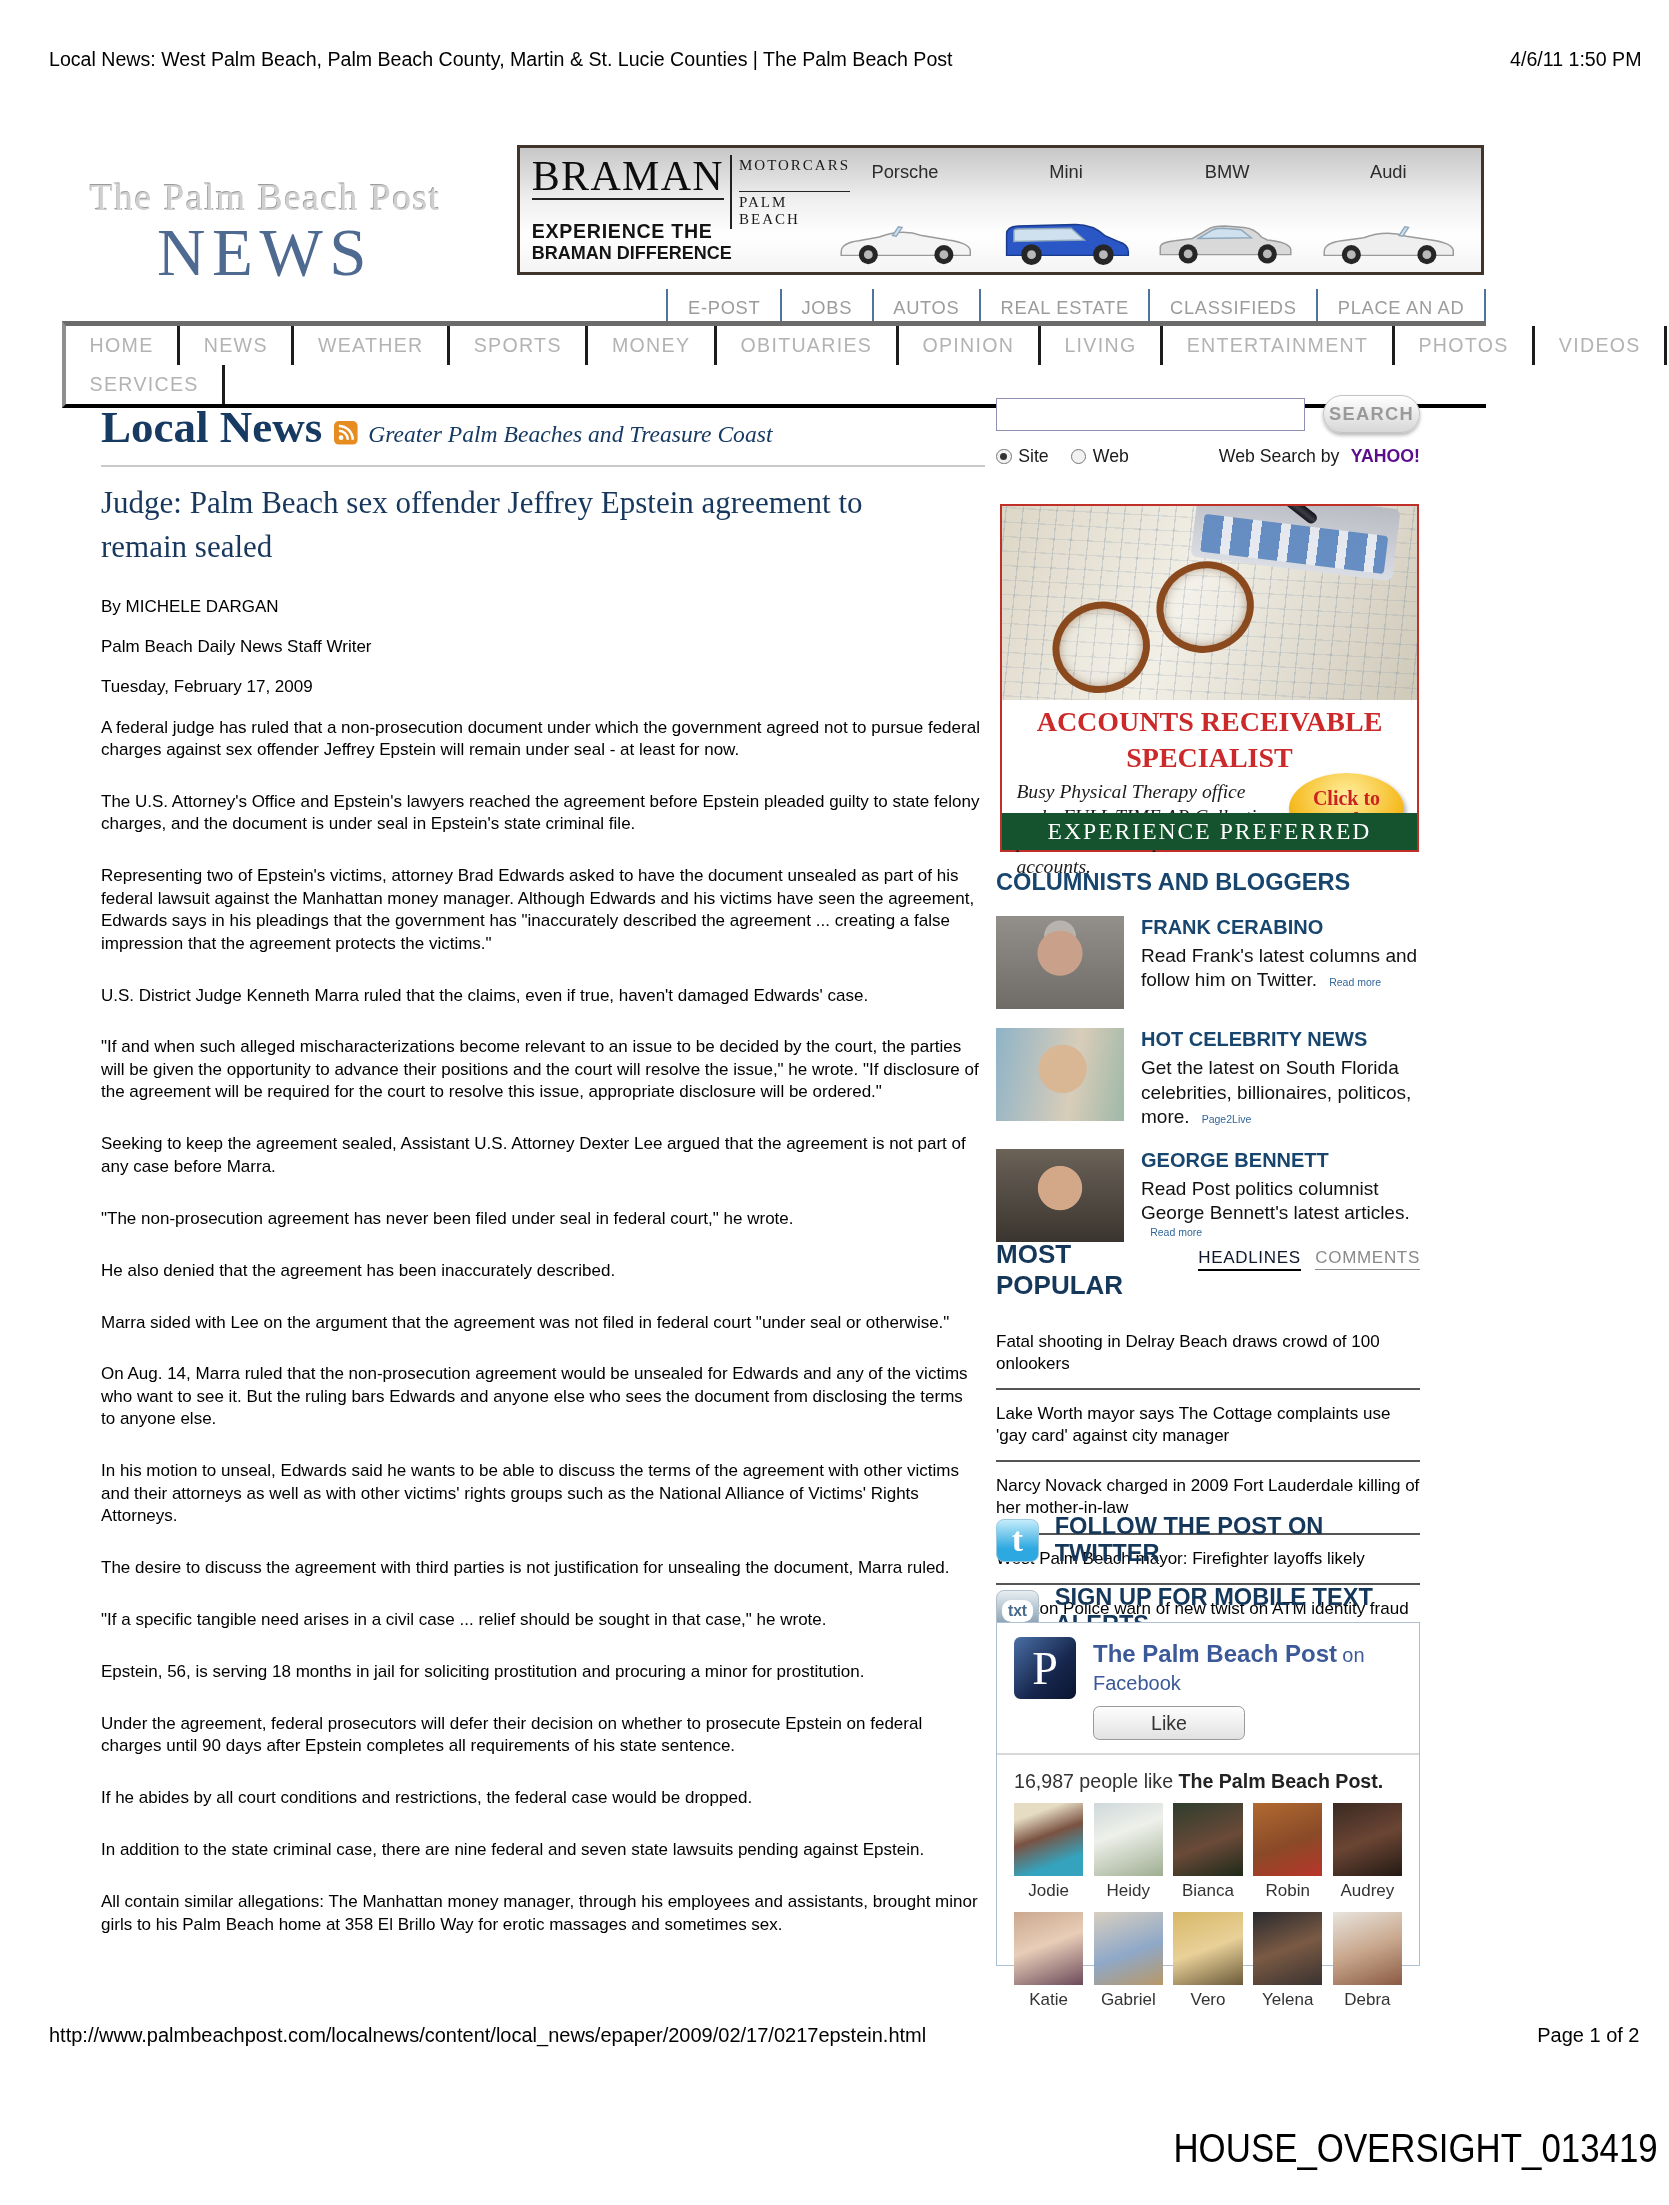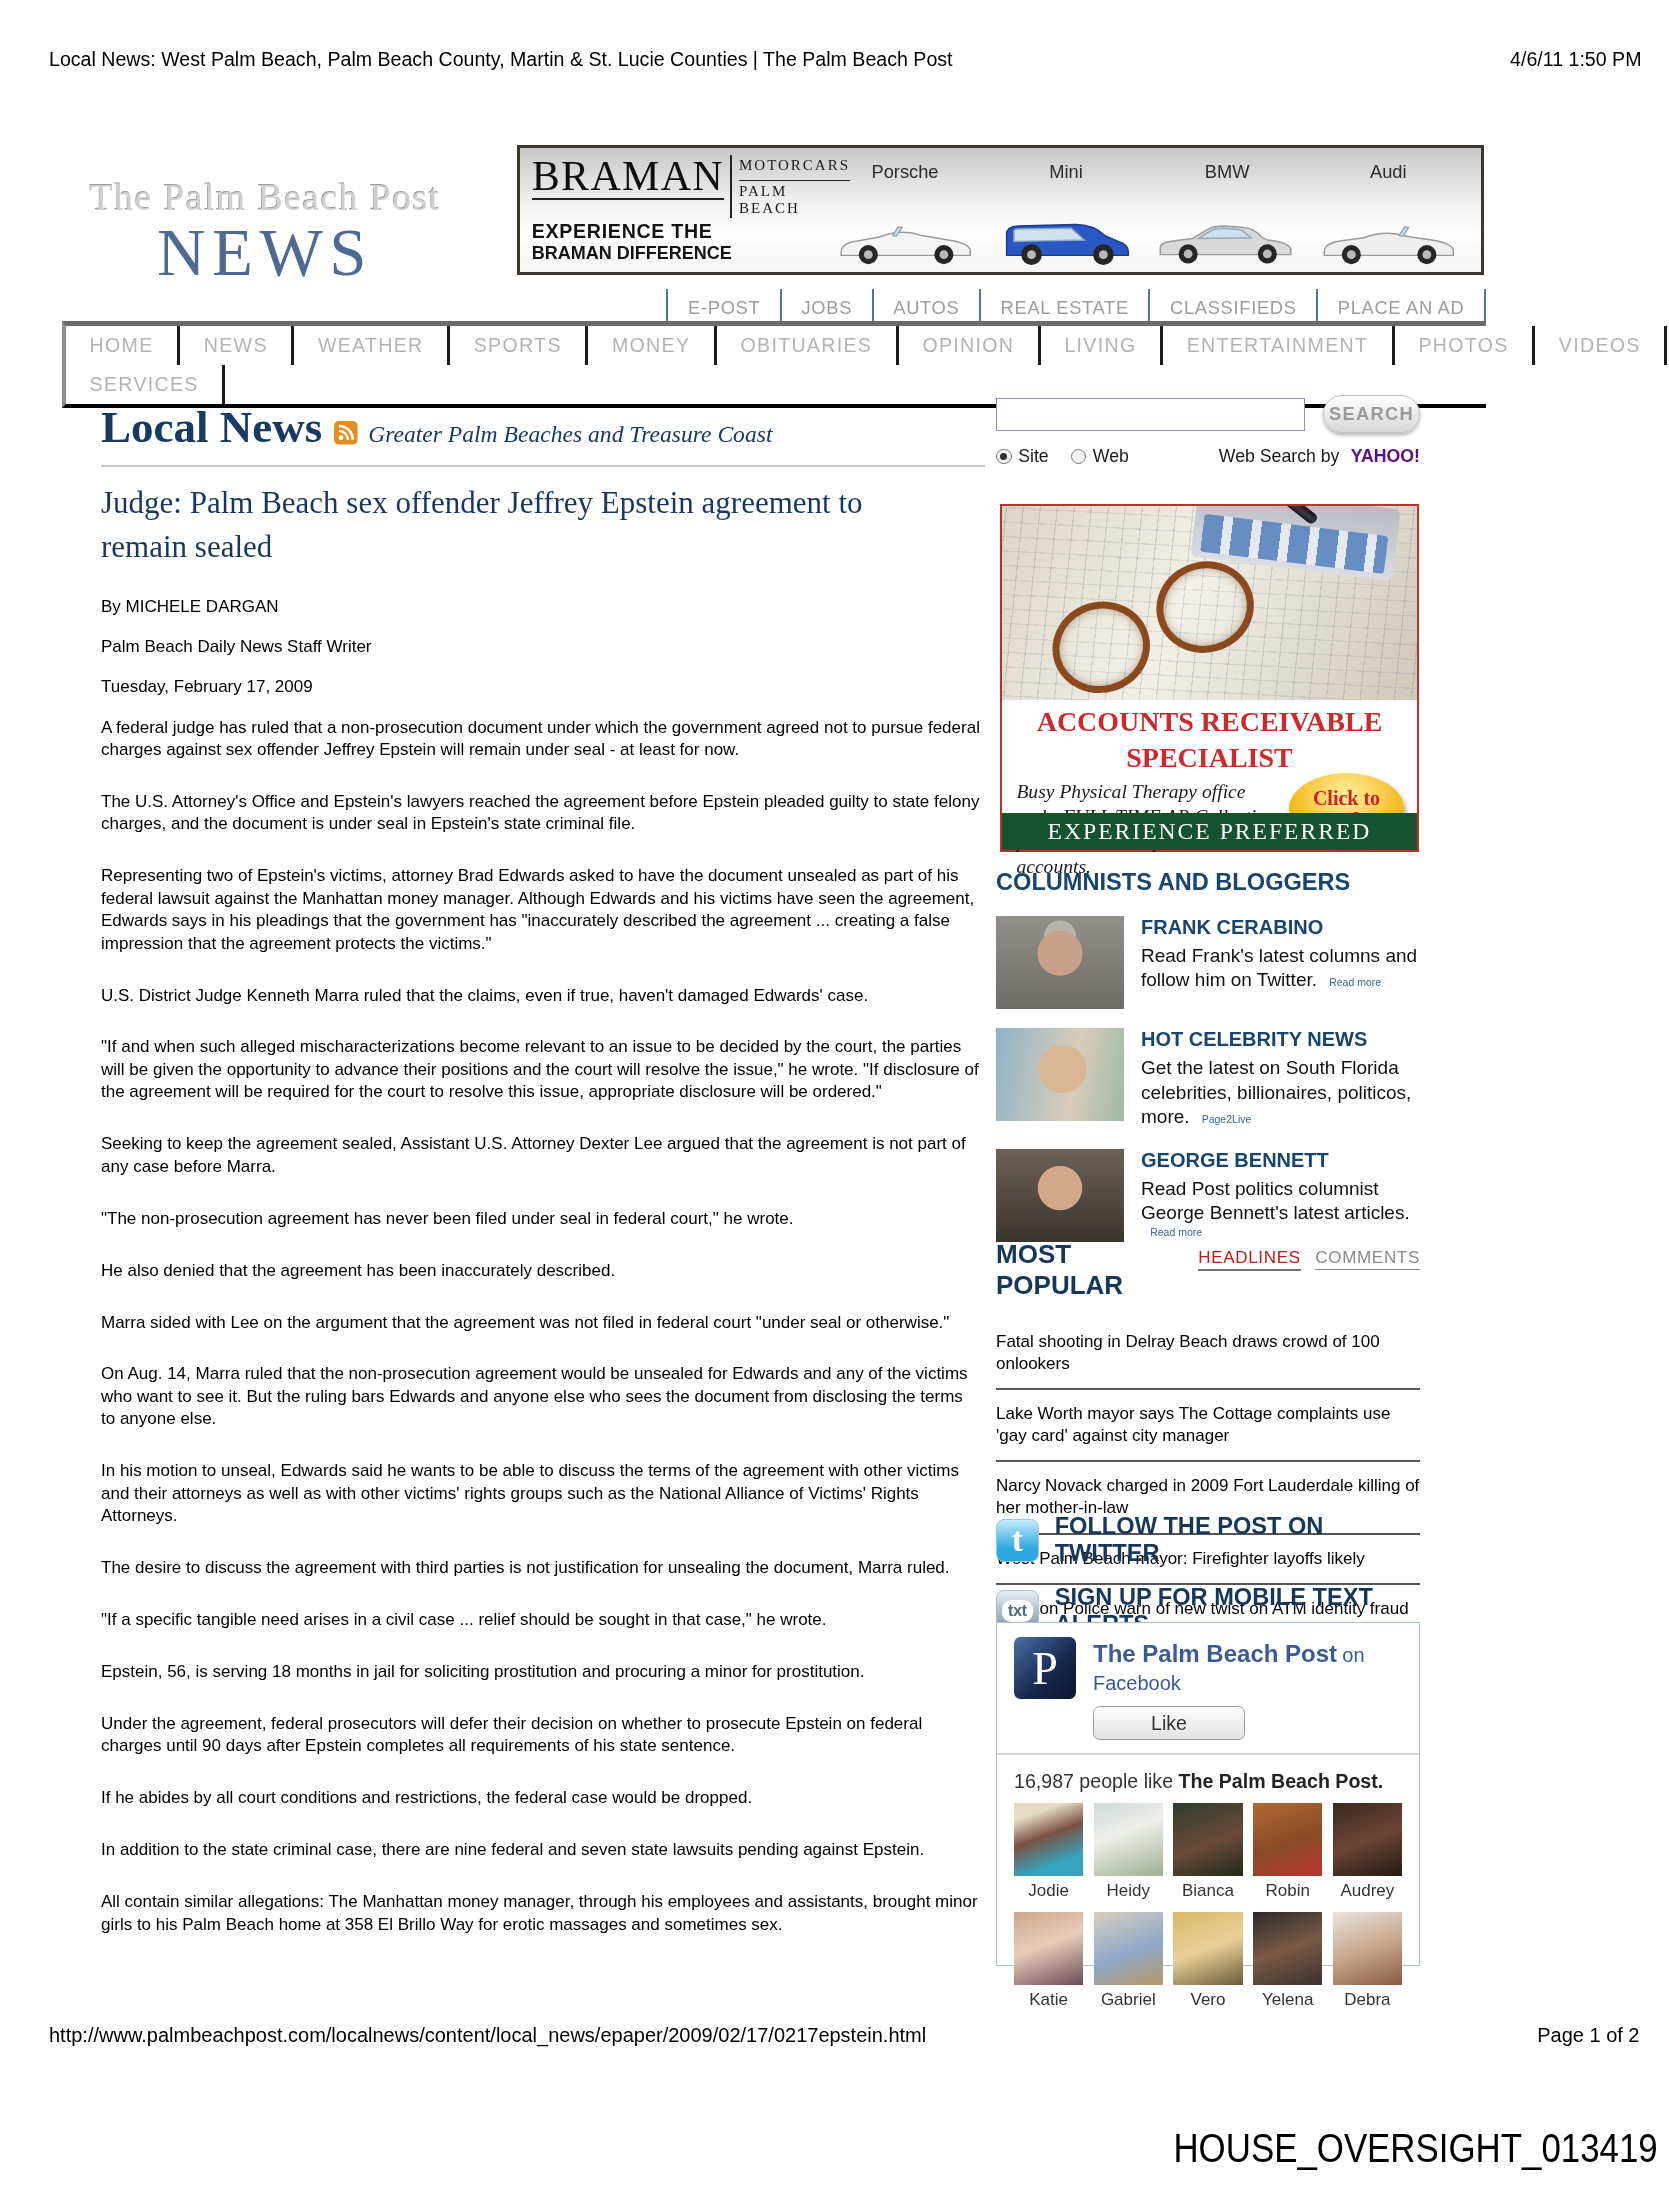--- a/index.html
+++ b/index.html
@@ -24,21 +24,21 @@
 
   .braman { position:absolute; left:517px; top:145px; width:967px; height:130px;
             border:3.3px solid #41342a; background:linear-gradient(#c7c7c7, #efefef 42%, #ffffff 70%, #f4f4f4);
             display:flex; }
   .braman-left { width:308px; position:relative; padding:6.5px 0 0 11.8px; }
   .braman-brand-row { display:flex; align-items:flex-start; }
   .braman-brand { font-family:"Liberation Serif", serif; font-size:42px; line-height:1;
                   letter-spacing:1.3px; color:#0e0e0e; border-bottom:2px solid #222; padding-bottom:1.3px; }
   .braman-sub { border-left:2px solid #222; margin-left:6.5px; padding:2.6px 0 1.3px 6.5px;
                 font-family:"Liberation Serif", serif; font-size:15px; letter-spacing:2px; color:#1a1a1a; }
-  .braman-sub .sub1 { border-bottom:1.3px solid #222; padding-bottom:6px; margin-bottom:2px; }
+  .braman-sub .sub1 { border-bottom:1.3px solid #222; padding-bottom:17px; margin-bottom:2px; }
   .braman-tagline { position:absolute; left:11.8px; bottom:7.9px; color:#141414; }
   .braman-tagline .tl1 { font-size:19.6px; font-weight:bold; letter-spacing:0.7px; }
   .braman-tagline .tl2 { font-size:18px; font-weight:bold; letter-spacing:0; }
   .braman-cars { flex:1; display:flex; justify-content:space-between; padding:3.9px 15.7px 2.6px 0; }
   .car-item { display:flex; flex-direction:column; justify-content:space-between; align-items:center; height:118px; }
   .car-label { font-size:18.3px; color:#2c2c2c; margin-top:9.2px; }
   .car-svg { width:154px; height:63px; }
   .wheel { fill:#262626; } .hub { fill:#b9b9b9; }
   .car-0 .car-body { fill:#f4f4f4; stroke:#9a9a9a; stroke-width:2; }
   .car-1 .car-body { fill:#2a56c6; stroke:#1a3a8a; stroke-width:2; }
@@ -142,21 +142,21 @@
              linear-gradient(#6b6258,#3a352f); }
   .col-name { font-size:20px; font-weight:bold; color:#17456e; margin-bottom:5.2px; }
   .col-text { font-size:19px; color:#111; line-height:1.28; }
   .col-link { color:#336699; margin-left:9.2px; cursor:pointer; }
 
   
   .most-popular { position:absolute; left:996px; top:1239px; width:424px; }
   .mp-head { display:flex; align-items:baseline; }
   .mp-title { font-size:26px; font-weight:bold; color:#14375a; flex:1; }
   .mp-tab { font-size:17px; letter-spacing:0.7px; cursor:pointer; }
-  .mp-tab.active { color:#b91c1c; border-bottom:2px solid #737373; padding-bottom:1.3px; }
+  .mp-tab.active { color:#0f172a; border-bottom:2px solid #000000; padding-bottom:1.3px; }
   .mp-tab.idle { color:#8a8a8a; border-bottom:1.3px solid #8a8a8a; padding-bottom:1.3px; margin-left:14.4px; }
   .mp-list { list-style:none; margin-top:17px; }
   .mp-list li { font-size:17px; color:#000; line-height:1.3; padding:13px 0; border-bottom:2px solid #555; cursor:pointer; }
   .mp-list li:last-child { border-bottom:2px solid #c5c5c5; }
 
   
   .social { position:absolute; left:996px; top:1513px; width:424px; }
   .soc-row { display:flex; align-items:center; gap:15.7px; margin-bottom:17px; cursor:pointer; }
   .tw-icon { width:43px; height:43px; border-radius:7.9px; flex:none;
              background:linear-gradient(#c4ecfb,#2da8e0 70%); border:1.3px solid #9cc9e0;

